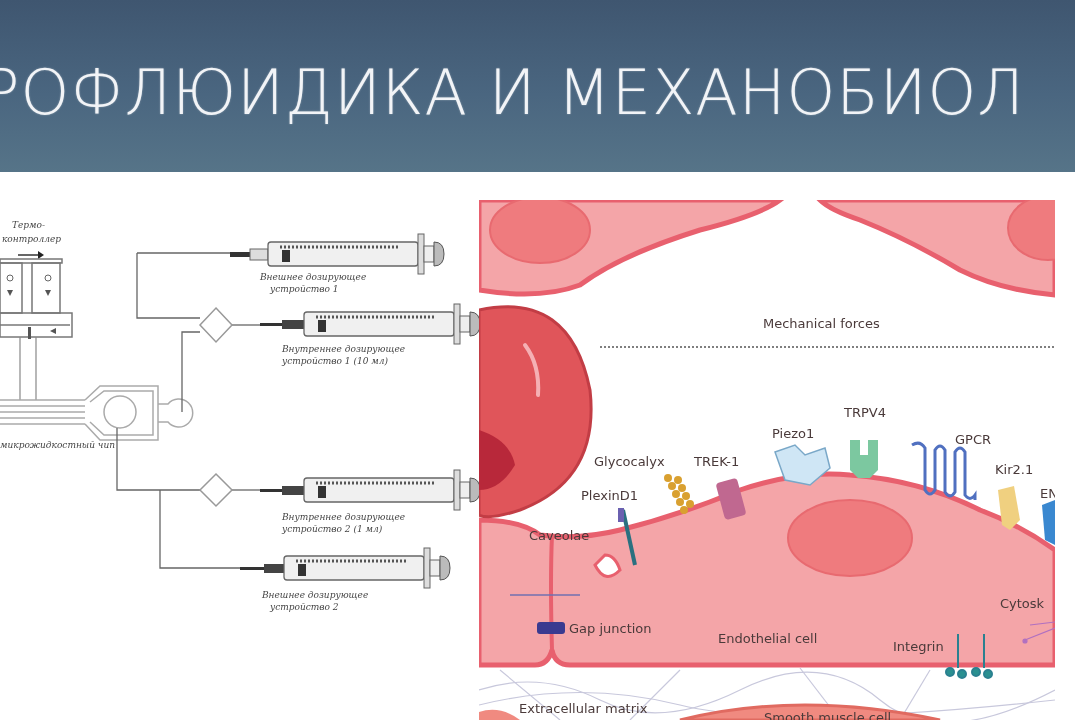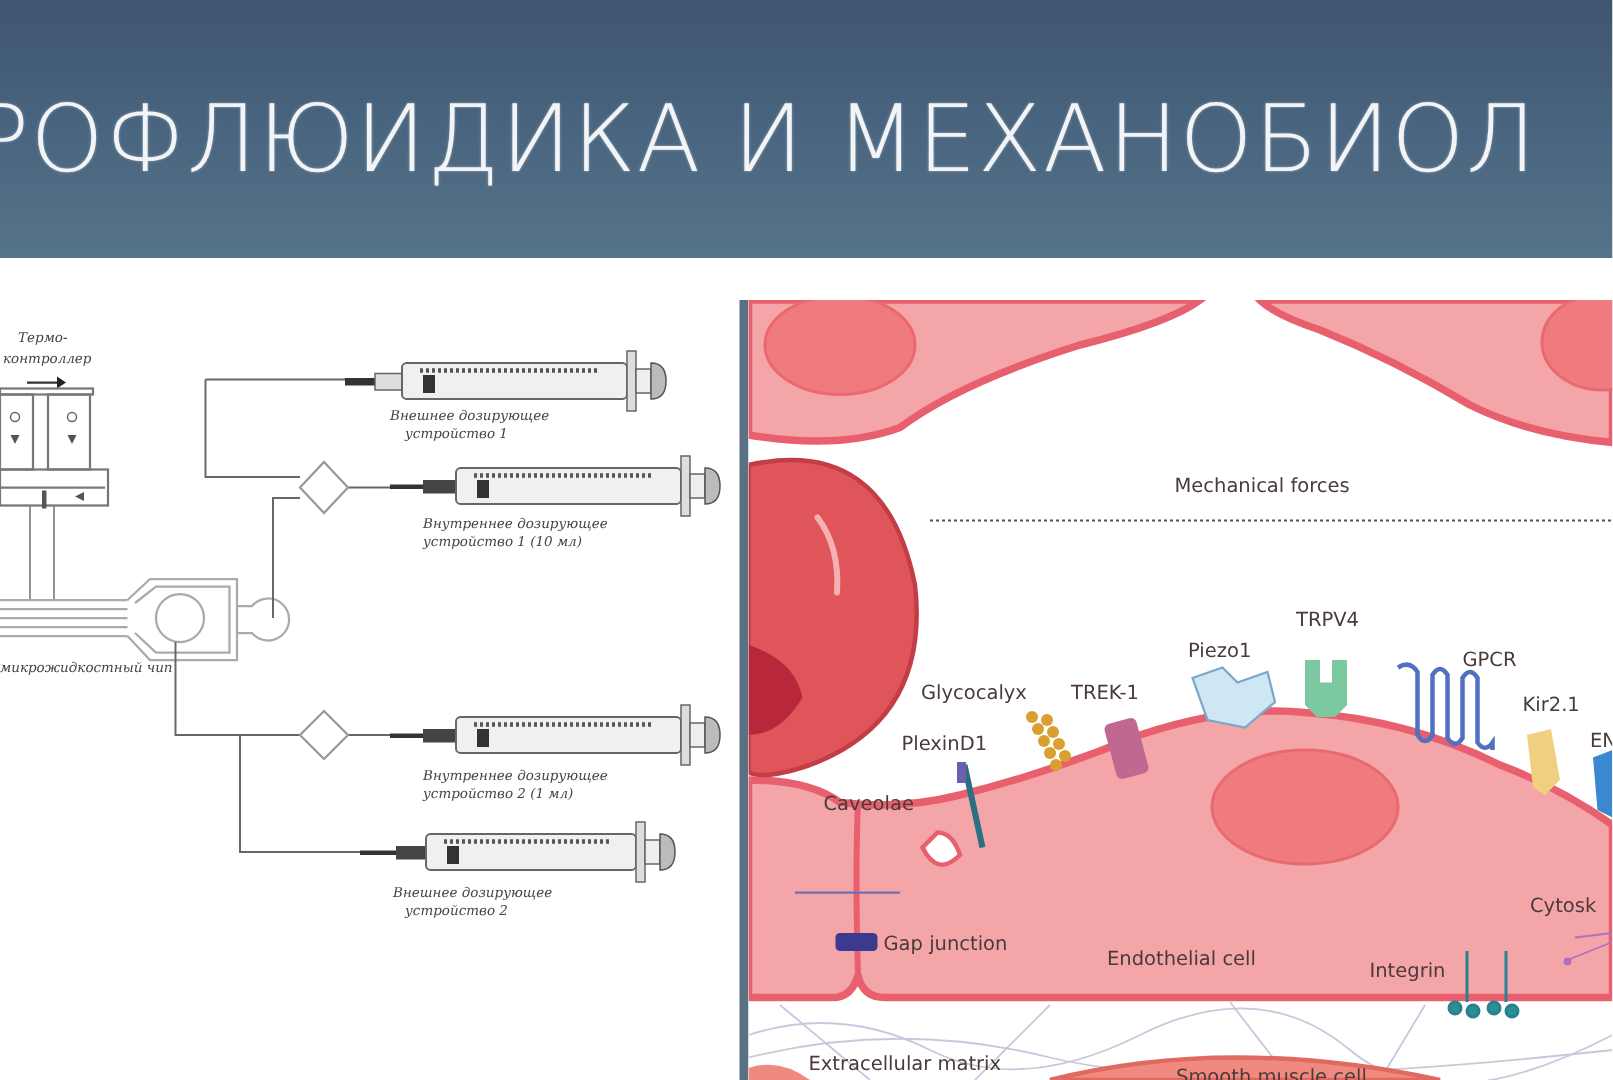--- a/index.html
+++ b/index.html
@@ -18,21 +18,21 @@
     text-shadow: 0 0 2px rgba(255,255,255,0.4);
   }
 
   .left-panel {
     position: absolute; left: 0; top: 200px; width: 493px; height: 520px; background: #ffffff;
   }
   .divider {
     position: absolute; left: 493px; top: 200px; width: 6px; height: 520px; background: #5a7184;
   }
   .right-panel {
-    position: absolute; left: 499px; top: 200px; width: 576px; height: 520px; background: #ffffff; overflow: hidden;
+    position: absolute; left: 479px; top: 200px; width: 576px; height: 520px; background: #ffffff; overflow: hidden;
   }
   svg { display: block; }
   .lbl-it { font-family: "DejaVu Serif", serif; font-style: italic; font-size: 9px; fill: #444; }
   .bio { font-family: "DejaVu Sans", sans-serif; font-size: 13px; fill: #4a3a3a; }
 </style>
 </head>
 <body>
 
 <div class="header">
   <div class="title">РОФЛЮИДИКА И МЕХАНОБИОЛ</div>

